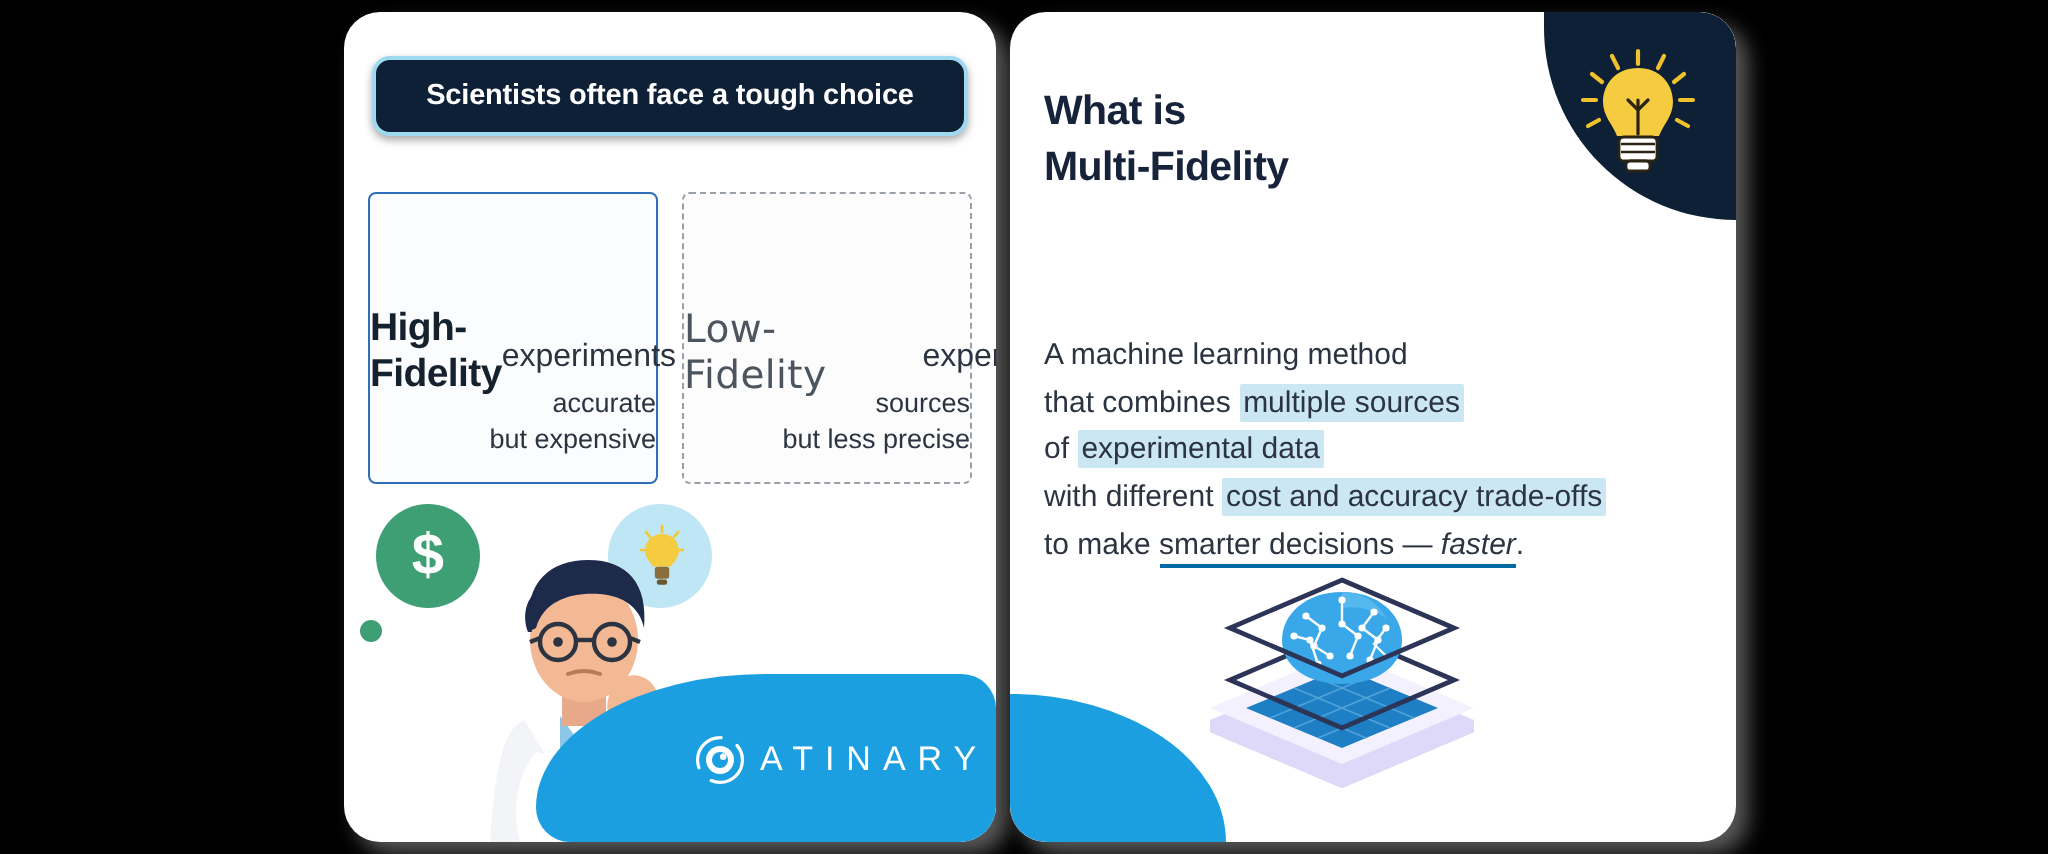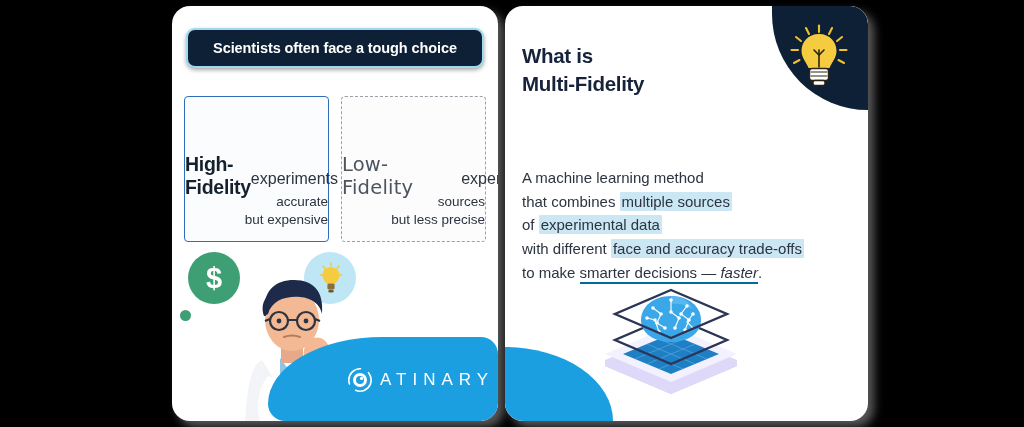--- a/index.html
+++ b/index.html
@@ -275,21 +275,21 @@
       <div>
         <span>A machine learning method</span>
       </div>
       <div>
         <span>that combines </span><span class="hl">multiple sources</span>
       </div>
       <div>
         <span>of </span><span class="hl">experimental data</span>
       </div>
       <div>
-        <span>with different </span><span class="hl">face and accuracy trade-offs</span>
+        <span>with different </span><span class="hl">cost and accuracy trade-offs</span>
       </div>
       <div>
         <span>to make </span><span class="ul"><span>smarter decisions — </span><span class="it">faster</span></span><span>.</span>
       </div>
     </div>
 
     <svg class="brain-illus" viewBox="0 0 148 118">
 
       <path d="M74 62 L140 90 L74 118 L8 90 Z" fill="#c9c2f2"></path>
       <path d="M74 56 L140 84 L140 90 L74 118 L8 90 L8 84 Z" fill="#ded9f8"></path>

